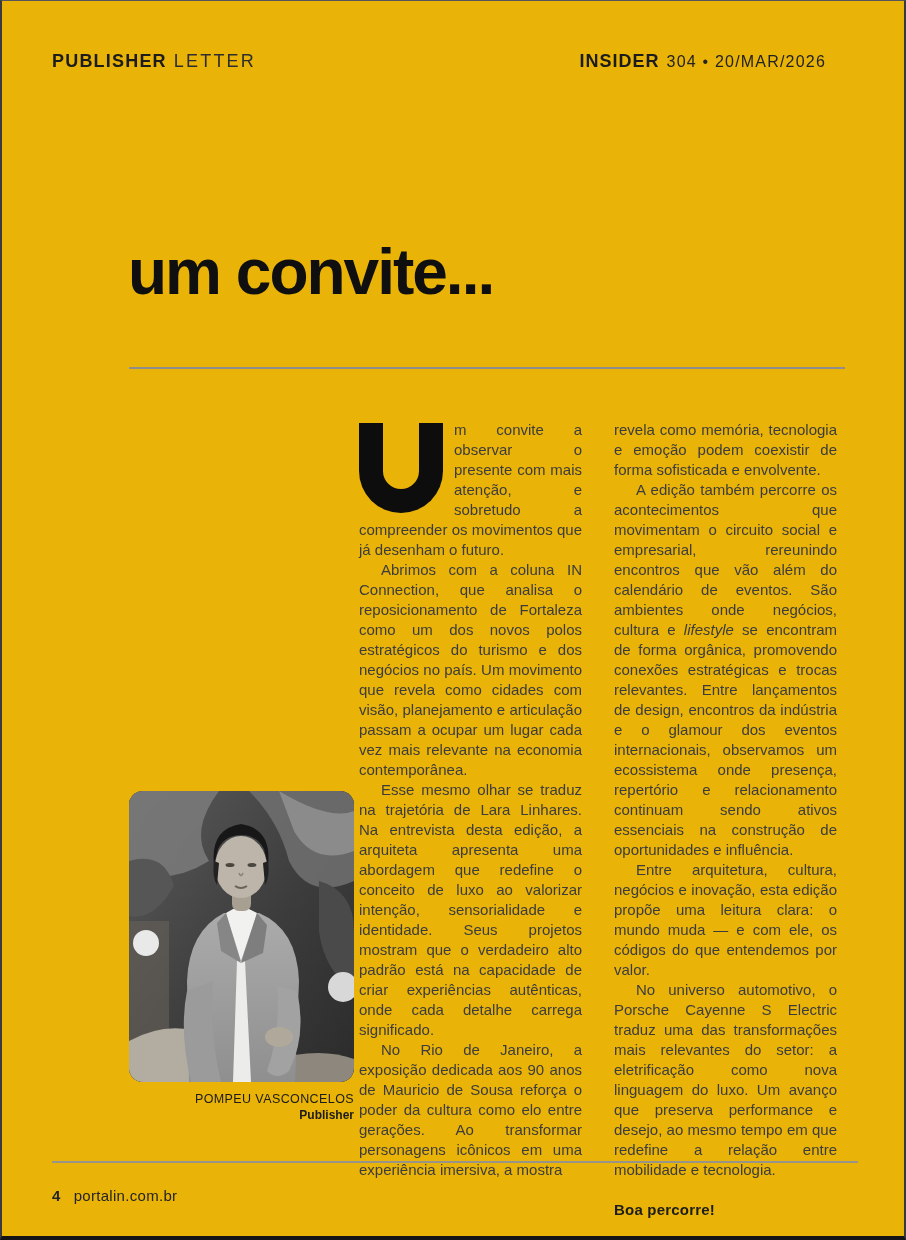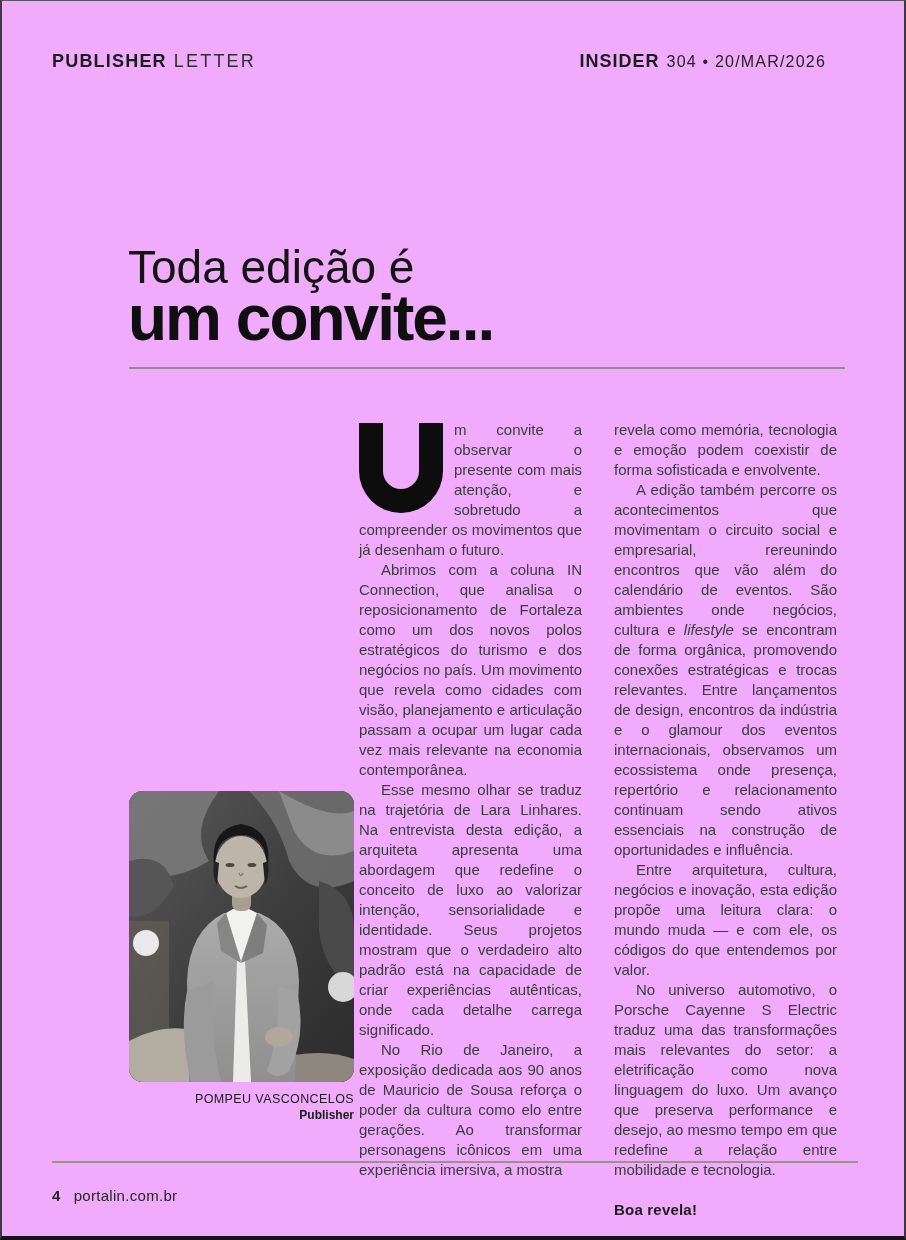--- a/index.html
+++ b/index.html
@@ -3,21 +3,21 @@
 <meta charset="utf-8">
 <style>
   * { margin:0; padding:0; box-sizing:border-box; }
   html,body { background:#e8e5dc; }
   body { font-family:"Liberation Sans", sans-serif; }
 
   .page{
     position:relative;
     width:906px; height:1240px;
     margin:0 auto;
-    background:#f0abfc;
+    background:#eab308;
     border:2px solid #3a3a3e;
     border-top:1px solid #55555a;
     border-bottom:4px solid #141416;
     overflow:hidden;
   }
 
   
   .hdr{
     position:absolute; left:50px; right:78px; top:50px;
     display:flex; justify-content:space-between; align-items:baseline;
@@ -92,42 +92,41 @@
   <header class="hdr">
     <div class="hdr-left">
       <span class="seg-bold">PUBLISHER</span><span class="seg-light">LETTER</span>
     </div>
     <div class="hdr-right">
       <span class="seg-bold">INSIDER</span><span class="seg-rest">304 • 20/MAR/2026</span>
     </div>
   </header>
 
   <div class="title-block">
-    <div class="title-line1">Toda edição é</div>
     <div class="title-line2">um convite...</div>
   </div>
   <div class="title-rule"></div>
 
   <div class="col col1">
     <p>
       <span class="dropcap">
           <span class="sr">U</span>
         </span><span>m convite a observar o presente com mais atenção, e sobretudo a compreender os movimentos que já desenham o futuro.</span>
     </p>
     <p class="ind">Abrimos com a coluna IN Connection, que analisa o reposicionamento de Fortaleza como um dos novos polos estratégicos do turismo e dos negócios no país. Um movimento que revela como cidades com visão, planejamento e articulação passam a ocupar um lugar cada vez mais relevante na economia contemporânea.</p>
     <p class="ind">Esse mesmo olhar se traduz na trajetória de Lara Linhares. Na entrevista desta edição, a arquiteta apresenta uma abordagem que redefine o conceito de luxo ao valorizar intenção, sensorialidade e identidade. Seus projetos mostram que o verdadeiro alto padrão está na capacidade de criar experiências autênticas, onde cada detalhe carrega significado.</p>
     <p class="ind">No Rio de Janeiro, a exposição dedicada aos 90 anos de Mauricio de Sousa reforça o poder da cultura como elo entre gerações. Ao transformar personagens icônicos em uma experiência imersiva, a mostra</p>
   </div>
 
   <div class="col col2">
     <p>revela como memória, tecnologia e emoção podem coexistir de forma sofisticada e envolvente.</p>
     <p class="ind"><span>A edição também percorre os acontecimentos que movimentam o circuito social e empresarial, rereunindo encontros que vão além do calendário de eventos. São ambientes onde negócios, cultura e </span><span class="em">lifestyle</span><span> se encontram de forma orgânica, promovendo conexões estratégicas e trocas relevantes. Entre lançamentos de design, encontros da indústria e o glamour dos eventos internacionais, observamos um ecossistema onde presença, repertório e relacionamento continuam sendo ativos essenciais na construção de oportunidades e influência.</span></p>
     <p class="ind">Entre arquitetura, cultura, negócios e inovação, esta edição propõe uma leitura clara: o mundo muda — e com ele, os códigos do que entendemos por valor.</p>
     <p class="ind">No universo automotivo, o Porsche Cayenne S Electric traduz uma das transformações mais relevantes do setor: a eletrificação como nova linguagem do luxo. Um avanço que preserva performance e desejo, ao mesmo tempo em que redefine a relação entre mobilidade e tecnologia.</p>
-    <p class="closing">Boa revela!</p>
+    <p class="closing">Boa percorre!</p>
   </div>
 
   <div class="photo">
     <svg width="225" height="291" viewBox="0 0 225 291" xmlns="http://www.w3.org/2000/svg">
       <defs>
         <linearGradient id="bg" x1="0" y1="0" x2="1" y2="1">
           <stop offset="0" stop-color="#5a5a5a"></stop>
           <stop offset="0.55" stop-color="#3c3c3c"></stop>
           <stop offset="1" stop-color="#2b2b2b"></stop>
         </linearGradient>

